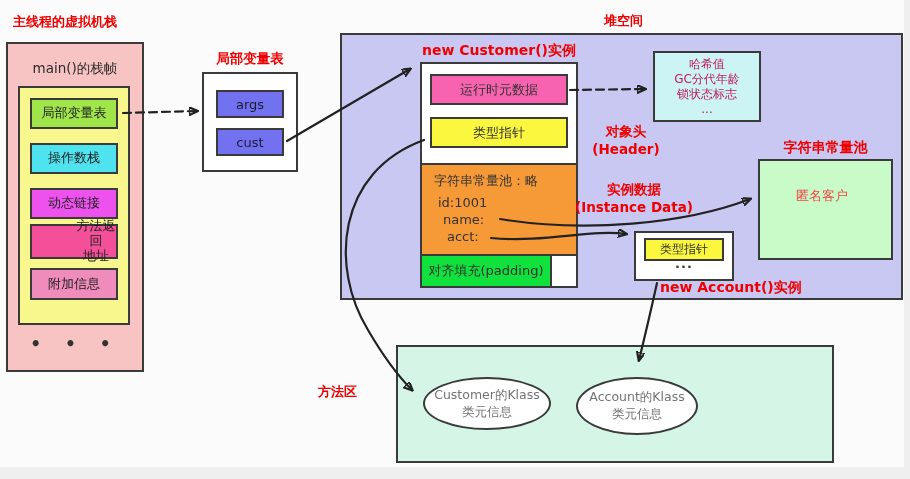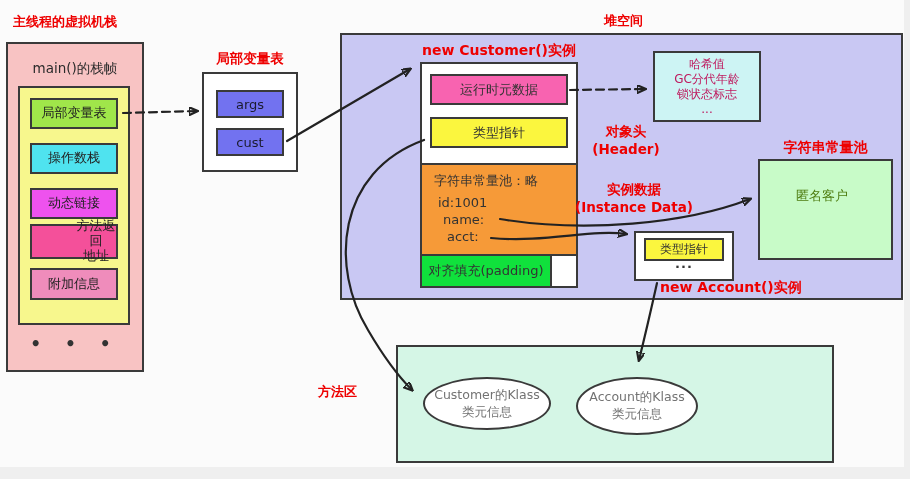--- a/index.html
+++ b/index.html
@@ -63,21 +63,21 @@
   .hdr-label  { left:580px; top:122px; width:92px;  font-size:13.5px; line-height:1.35; }
   .inst-label { left:568px; top:180px; width:132px; font-size:13.5px; line-height:1.35; }
 
   
   .hash-box { left:653px; top:51px; width:108px; height:71px; background:#cdf4f4;
               font-size:12px; line-height:15px; color:#be185d; padding-top:4px; }
 
   
   .pool-title { left:758px; top:139px; width:135px; }
   .pool-box   { left:758px; top:159px; width:135px; height:101px; background:#c8fbc8; }
-  .pool-value { left:758px; top:187px; width:128px; color:#4d7c0f; font-size:13px; }
+  .pool-value { left:758px; top:187px; width:128px; color:#ef4444; font-size:13px; }
 
   
   .acct-box  { left:634px; top:231px; width:100px; height:50px; background:#ffffff; }
   .acct-tptr { left:644px; top:238px; width:80px; height:23px; background:#fbf63e; font-size:12px; }
   .acct-dots { left:634px; top:256px; width:100px; font-weight:bold; color:#333; font-size:13px; letter-spacing:1px;}
   .acct-label{ left:660px; top:279px; white-space:nowrap; }
 
   
   .ma-label { left:318px; top:383px; }
   .ma-box   { left:396px; top:345px; width:438px; height:118px; background:#d5f6e6; }

